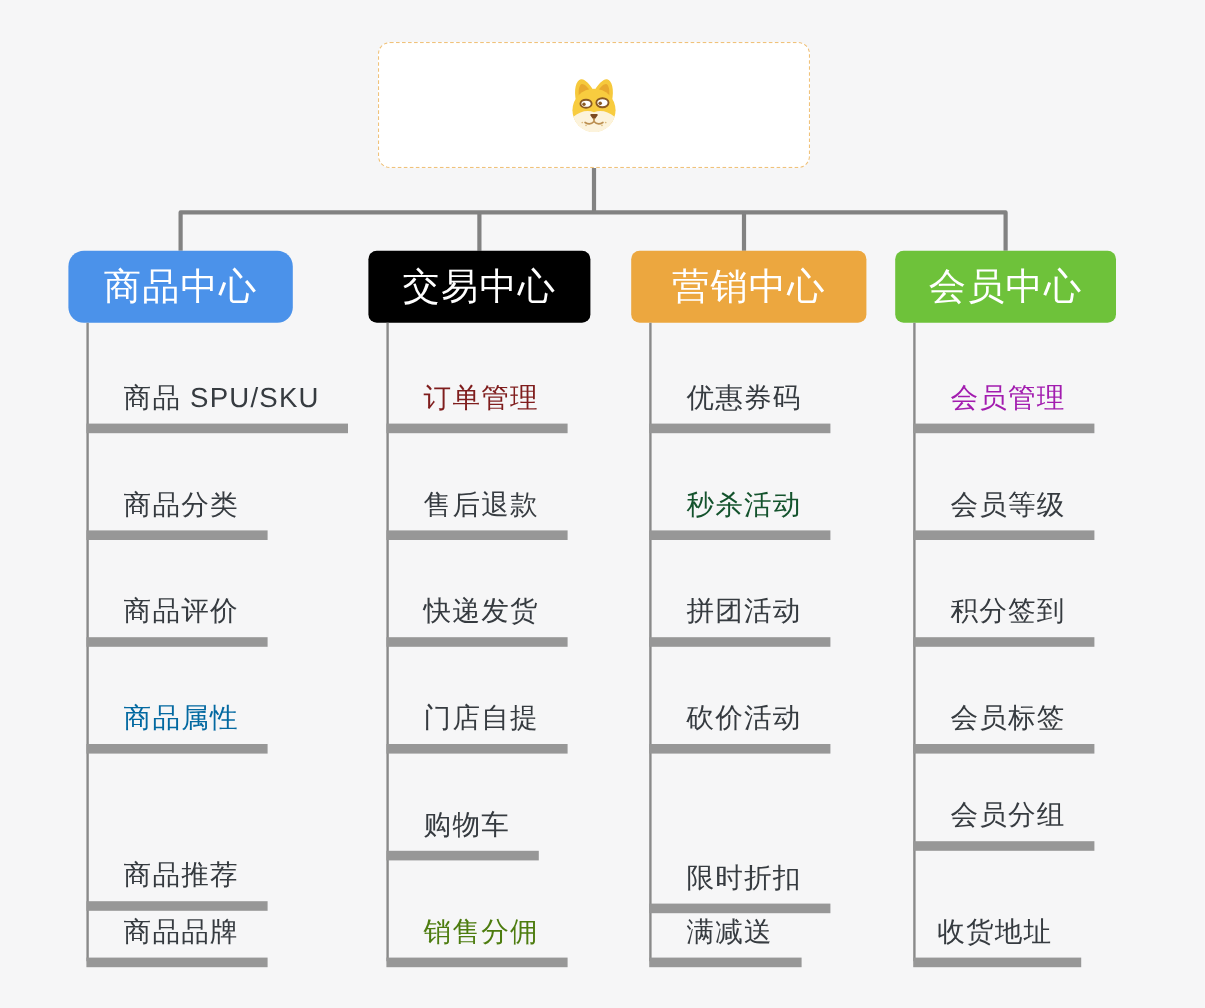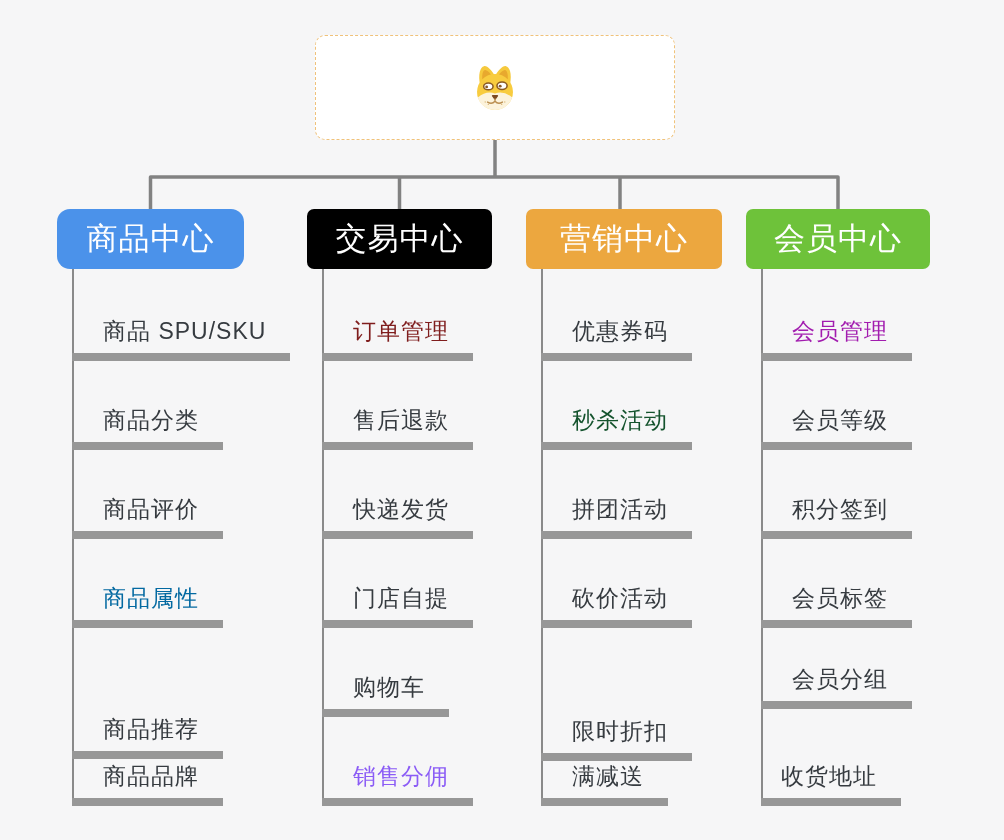--- a/index.html
+++ b/index.html
@@ -80,21 +80,21 @@
       <div class="leaf" style="left: 72px; top: 761px; border-bottom-color: rgb(151, 151, 151); color: rgb(54, 59, 64);">商品品牌</div>
       <div class="branch-box" style="left: 307px; width: 185px; background: #000000;">
         <span>交易中心</span>
       </div>
       <div class="vline" style="left: 322px; top: 269px; height: 532px; background: rgb(138, 138, 138);"></div>
       <div class="leaf" style="left: 322px; top: 316px; border-bottom-color: rgb(151, 151, 151); color: #7f1d1d;">订单管理</div>
       <div class="leaf" style="left: 322px; top: 405px; border-bottom-color: rgb(151, 151, 151); color: rgb(54, 59, 64);">售后退款</div>
       <div class="leaf" style="left: 322px; top: 494px; border-bottom-color: rgb(151, 151, 151); color: rgb(54, 59, 64);">快递发货</div>
       <div class="leaf" style="left: 322px; top: 583px; border-bottom-color: rgb(151, 151, 151); color: rgb(54, 59, 64);">门店自提</div>
       <div class="leaf" style="left: 322px; top: 672px; border-bottom-color: rgb(151, 151, 151); color: rgb(54, 59, 64);">购物车</div>
-      <div class="leaf" style="left: 322px; top: 761px; border-bottom-color: rgb(151, 151, 151); color: #8b5cf6;">销售分佣</div>
+      <div class="leaf" style="left: 322px; top: 761px; border-bottom-color: rgb(151, 151, 151); color: #4d7c0f;">销售分佣</div>
       <div class="branch-box" style="left: 526px; width: 196px; background: rgb(236, 167, 63);">
         <span>营销中心</span>
       </div>
       <div class="vline" style="left: 541px; top: 269px; height: 532px; background: rgb(138, 138, 138);"></div>
       <div class="leaf" style="left: 541px; top: 316px; border-bottom-color: rgb(151, 151, 151); color: rgb(54, 59, 64);">优惠券码</div>
       <div class="leaf" style="left: 541px; top: 405px; border-bottom-color: rgb(151, 151, 151); color: #14532d;">秒杀活动</div>
       <div class="leaf" style="left: 541px; top: 494px; border-bottom-color: rgb(151, 151, 151); color: rgb(54, 59, 64);">拼团活动</div>
       <div class="leaf" style="left: 541px; top: 583px; border-bottom-color: rgb(151, 151, 151); color: rgb(54, 59, 64);">砍价活动</div>
       <div class="leaf" style="left: 541px; top: 672px; border-bottom-color: rgb(151, 151, 151); color: rgb(54, 59, 64); margin-top: 44px;">限时折扣</div>
       <div class="leaf" style="left: 541px; top: 761px; border-bottom-color: rgb(151, 151, 151); color: rgb(54, 59, 64);">满减送</div>

